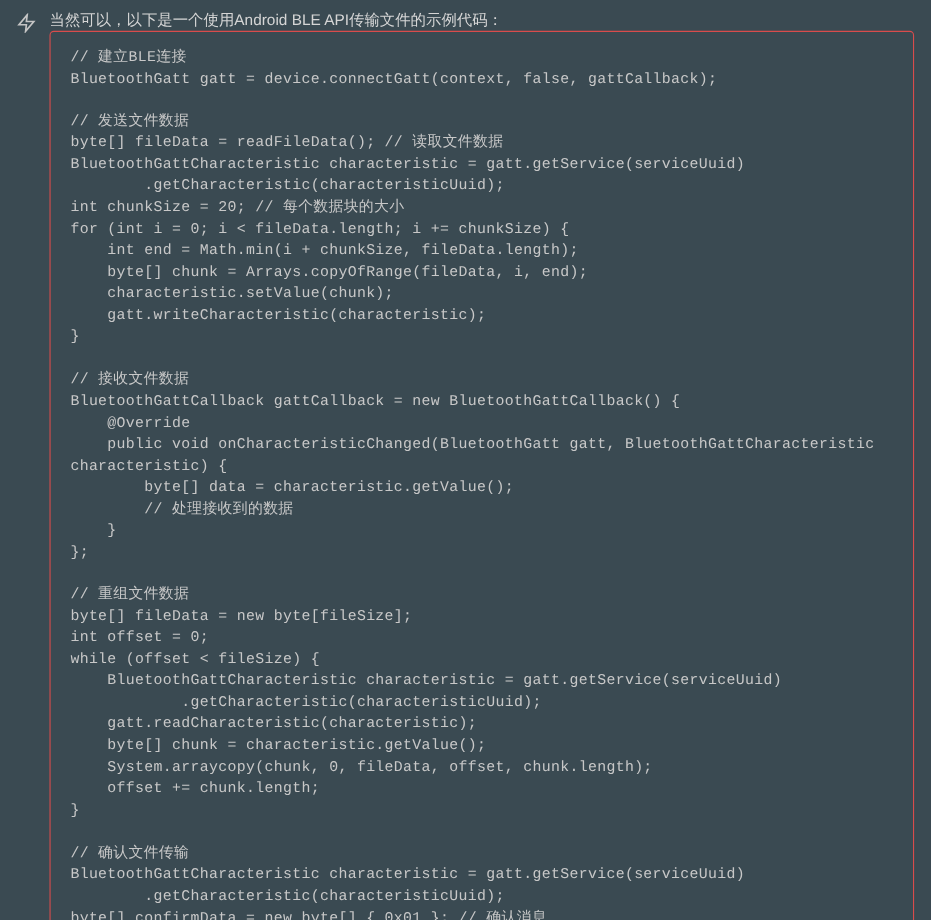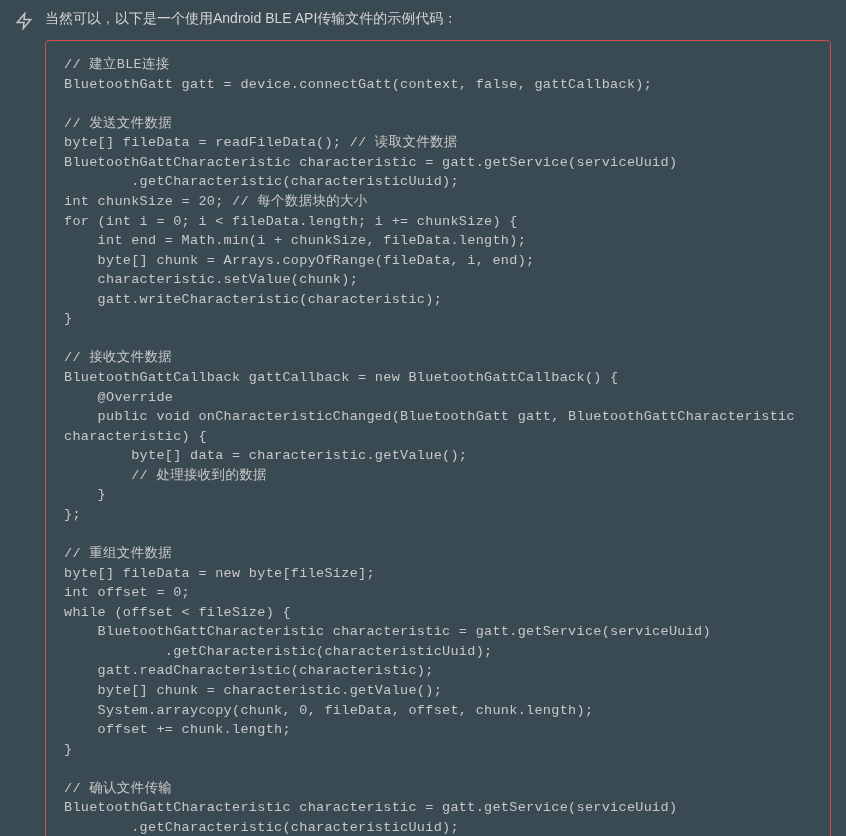--- a/index.html
+++ b/index.html
@@ -28,21 +28,20 @@
       height: 18px;
       color: #c5c5c5;
     }
     .content-col {
       flex: 1;
       min-width: 0;
     }
     .intro-text {
       font-size: 14px;
       color: #d5d5d5;
-      margin-bottom: 12px;
     }
     .code-block {
       border: 1px solid #d94c4c;
       border-radius: 4px;
       padding: 14px 18px 8px 18px;
       position: relative;
       margin-bottom: 14px;
       background-color: #3a4a52;
     }
     .code-content {

